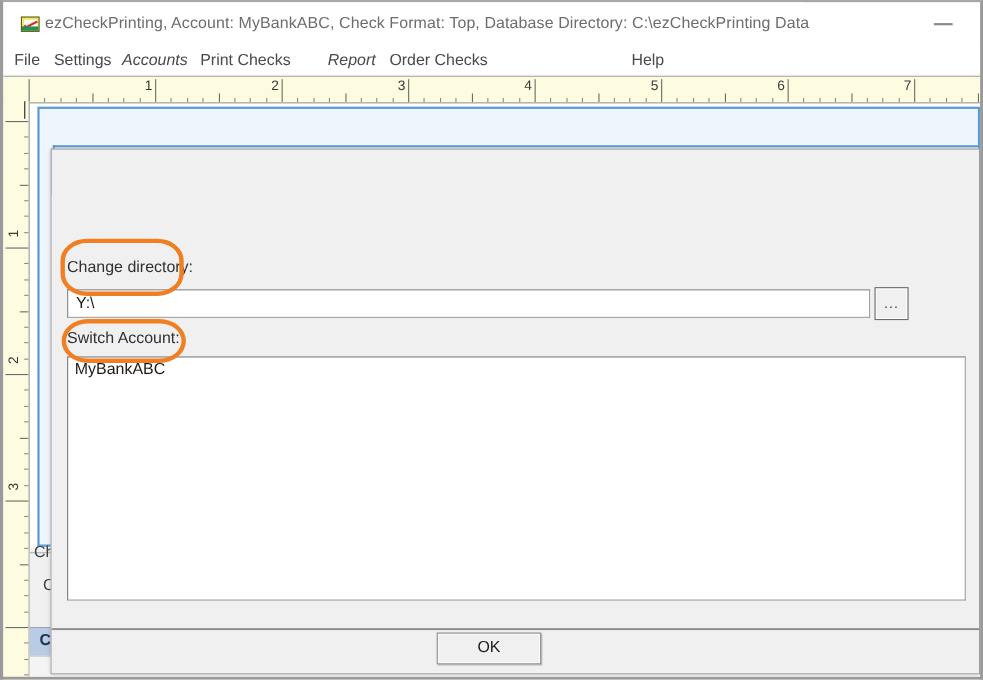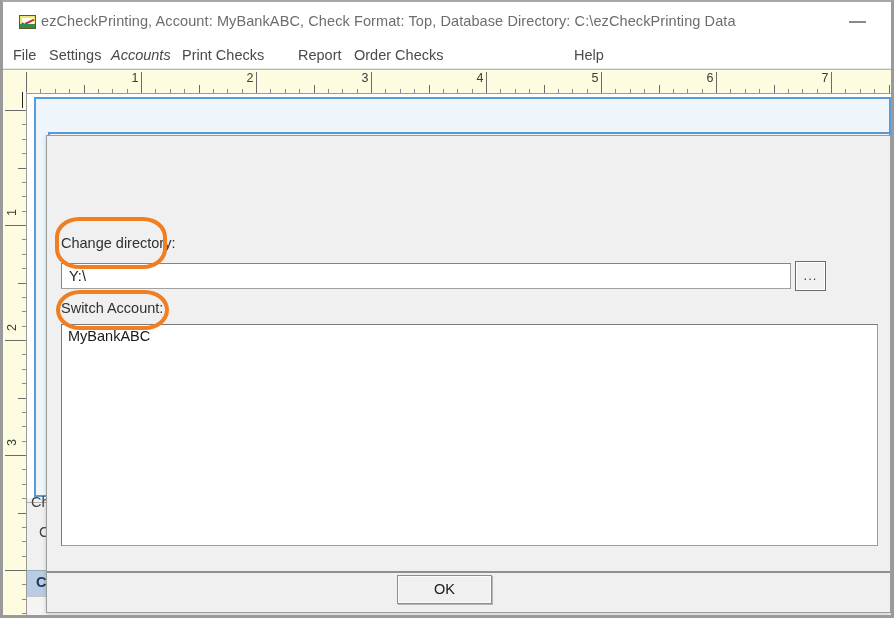--- a/index.html
+++ b/index.html
@@ -421,21 +421,21 @@
     <div id="minimize-btn">
       <div class="bar"></div>
     </div>
   </div>
 
   <div id="menubar">
       <div class="menu-item" style="left: 10px;">File</div>
       <div class="menu-item" style="left: 46px;">Settings</div>
       <div class="menu-item" style="left: 108px; font-style: italic;">Accounts</div>
       <div class="menu-item" style="left: 179px;">Print Checks</div>
-      <div class="menu-item" style="left: 295px;">Report</div>
+      <div class="menu-item" style="left: 295px; font-style: italic;">Report</div>
       <div class="menu-item" style="left: 351px;">Order Checks</div>
       <div class="menu-item" style="left: 571px;">Help</div>
     </div>
 
   <div id="hruler">
       <div class="tick-major" style="left: 23px;"></div>
       <div class="tick-min" style="left: 37px;"></div>
       <div class="tick-min" style="left: 52px;"></div>
       <div class="tick-min" style="left: 66px;"></div>
       <div class="tick-mid" style="left: 81px;"></div>

